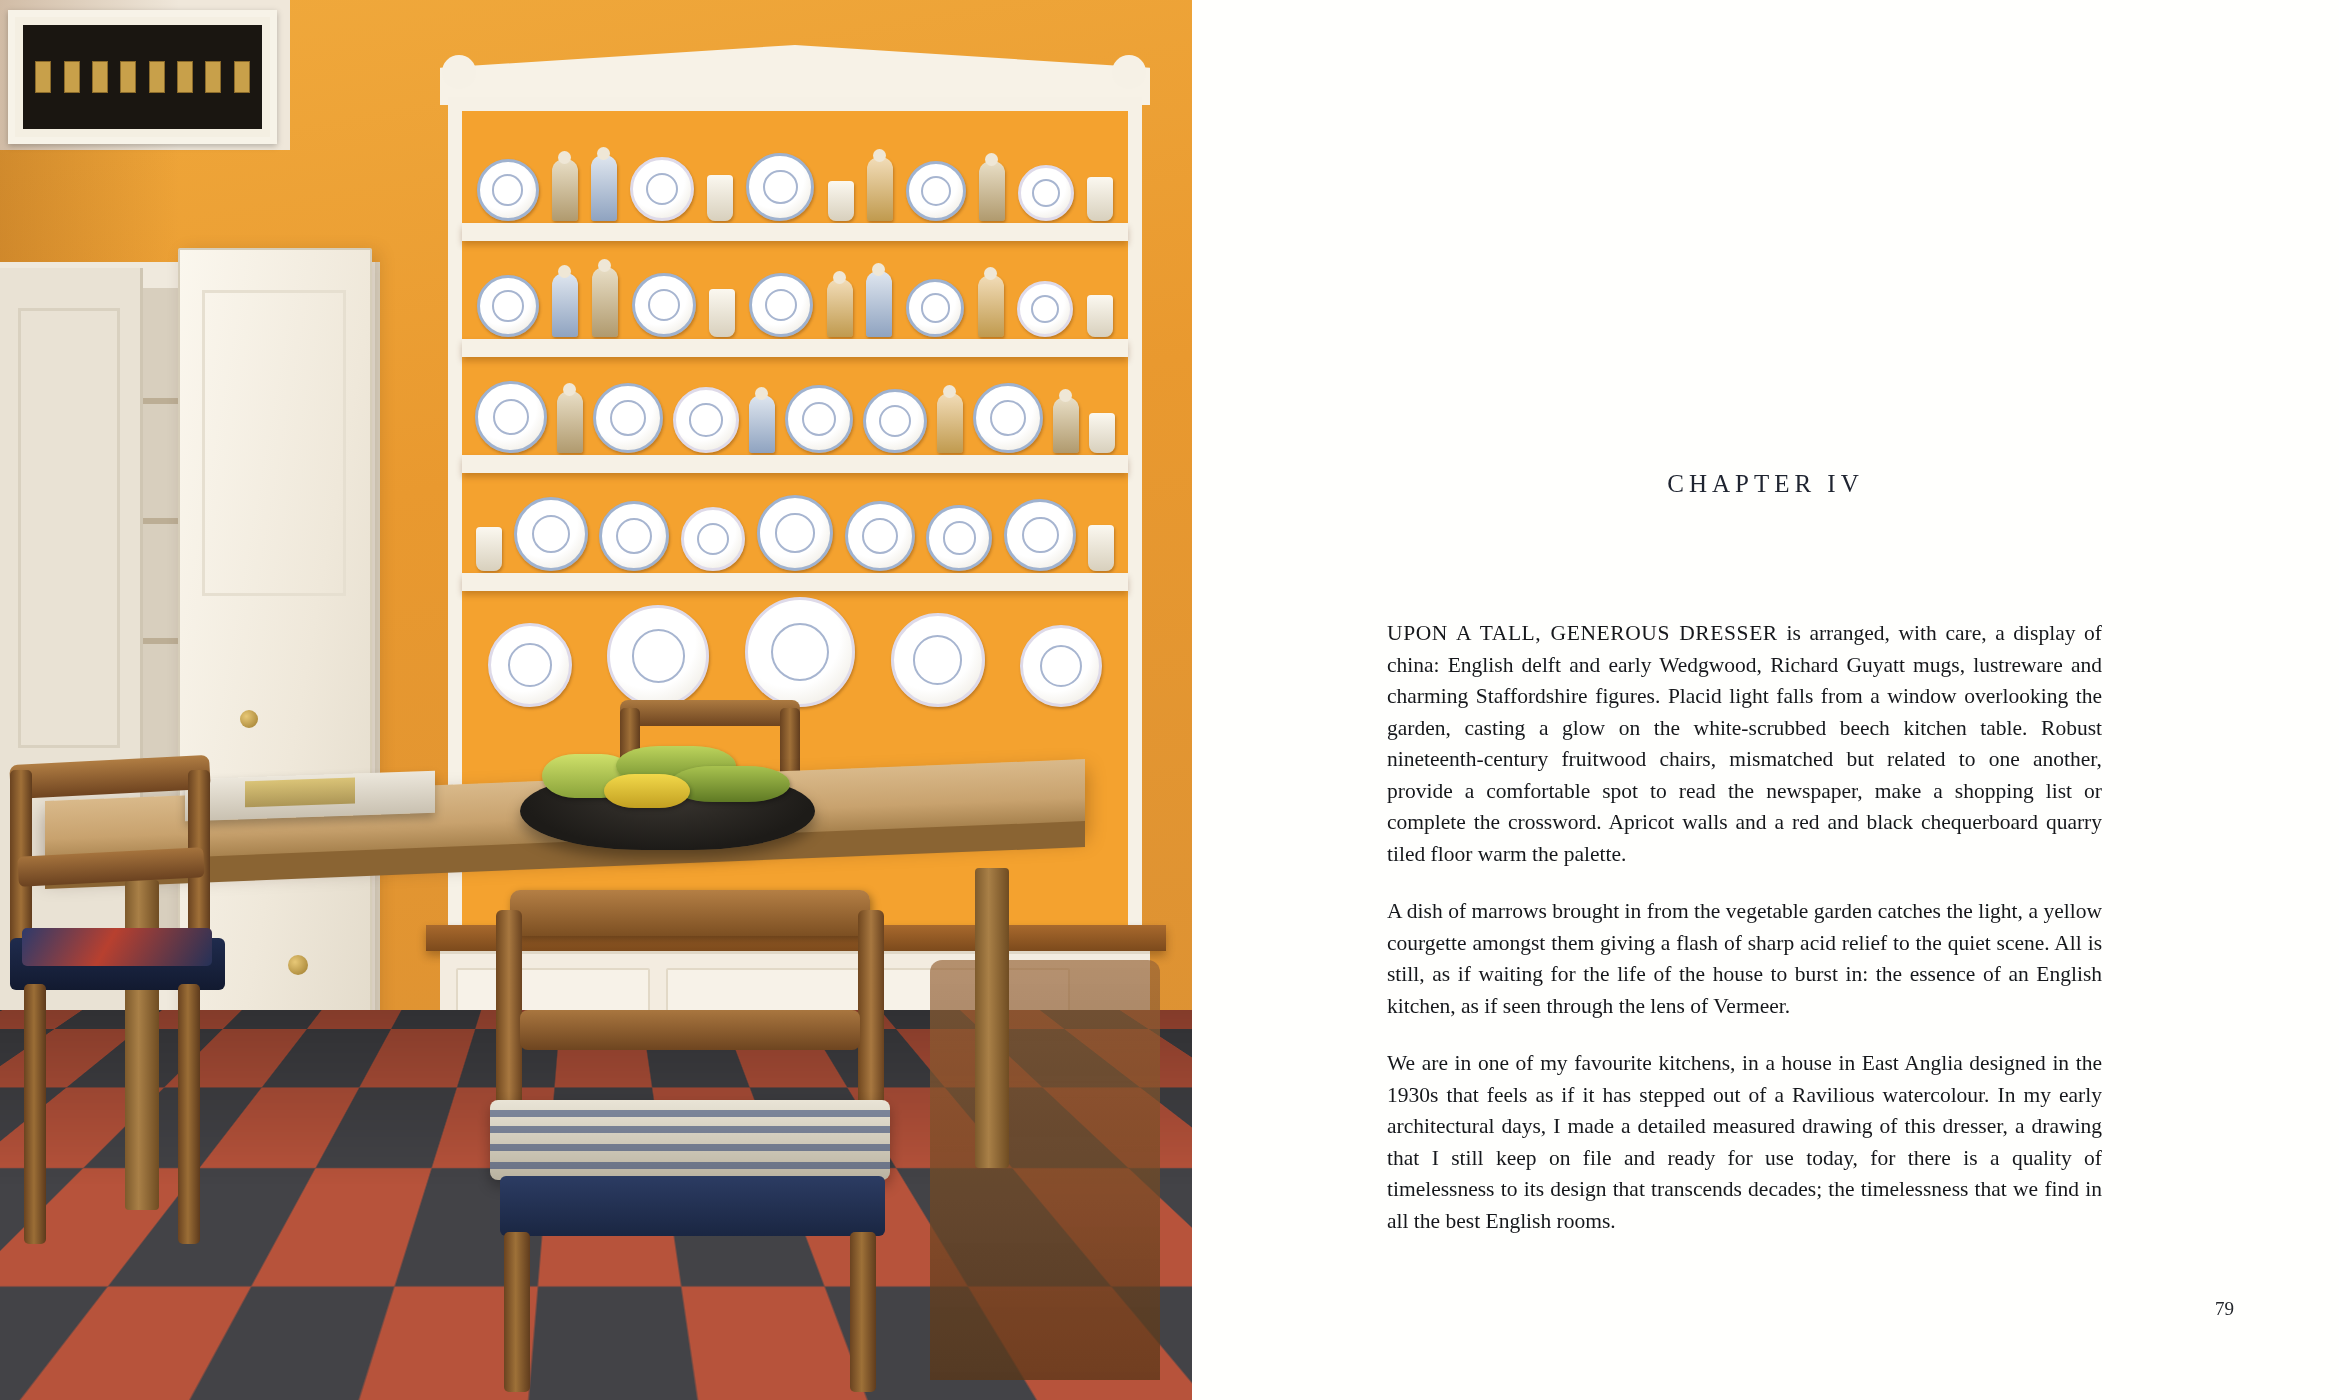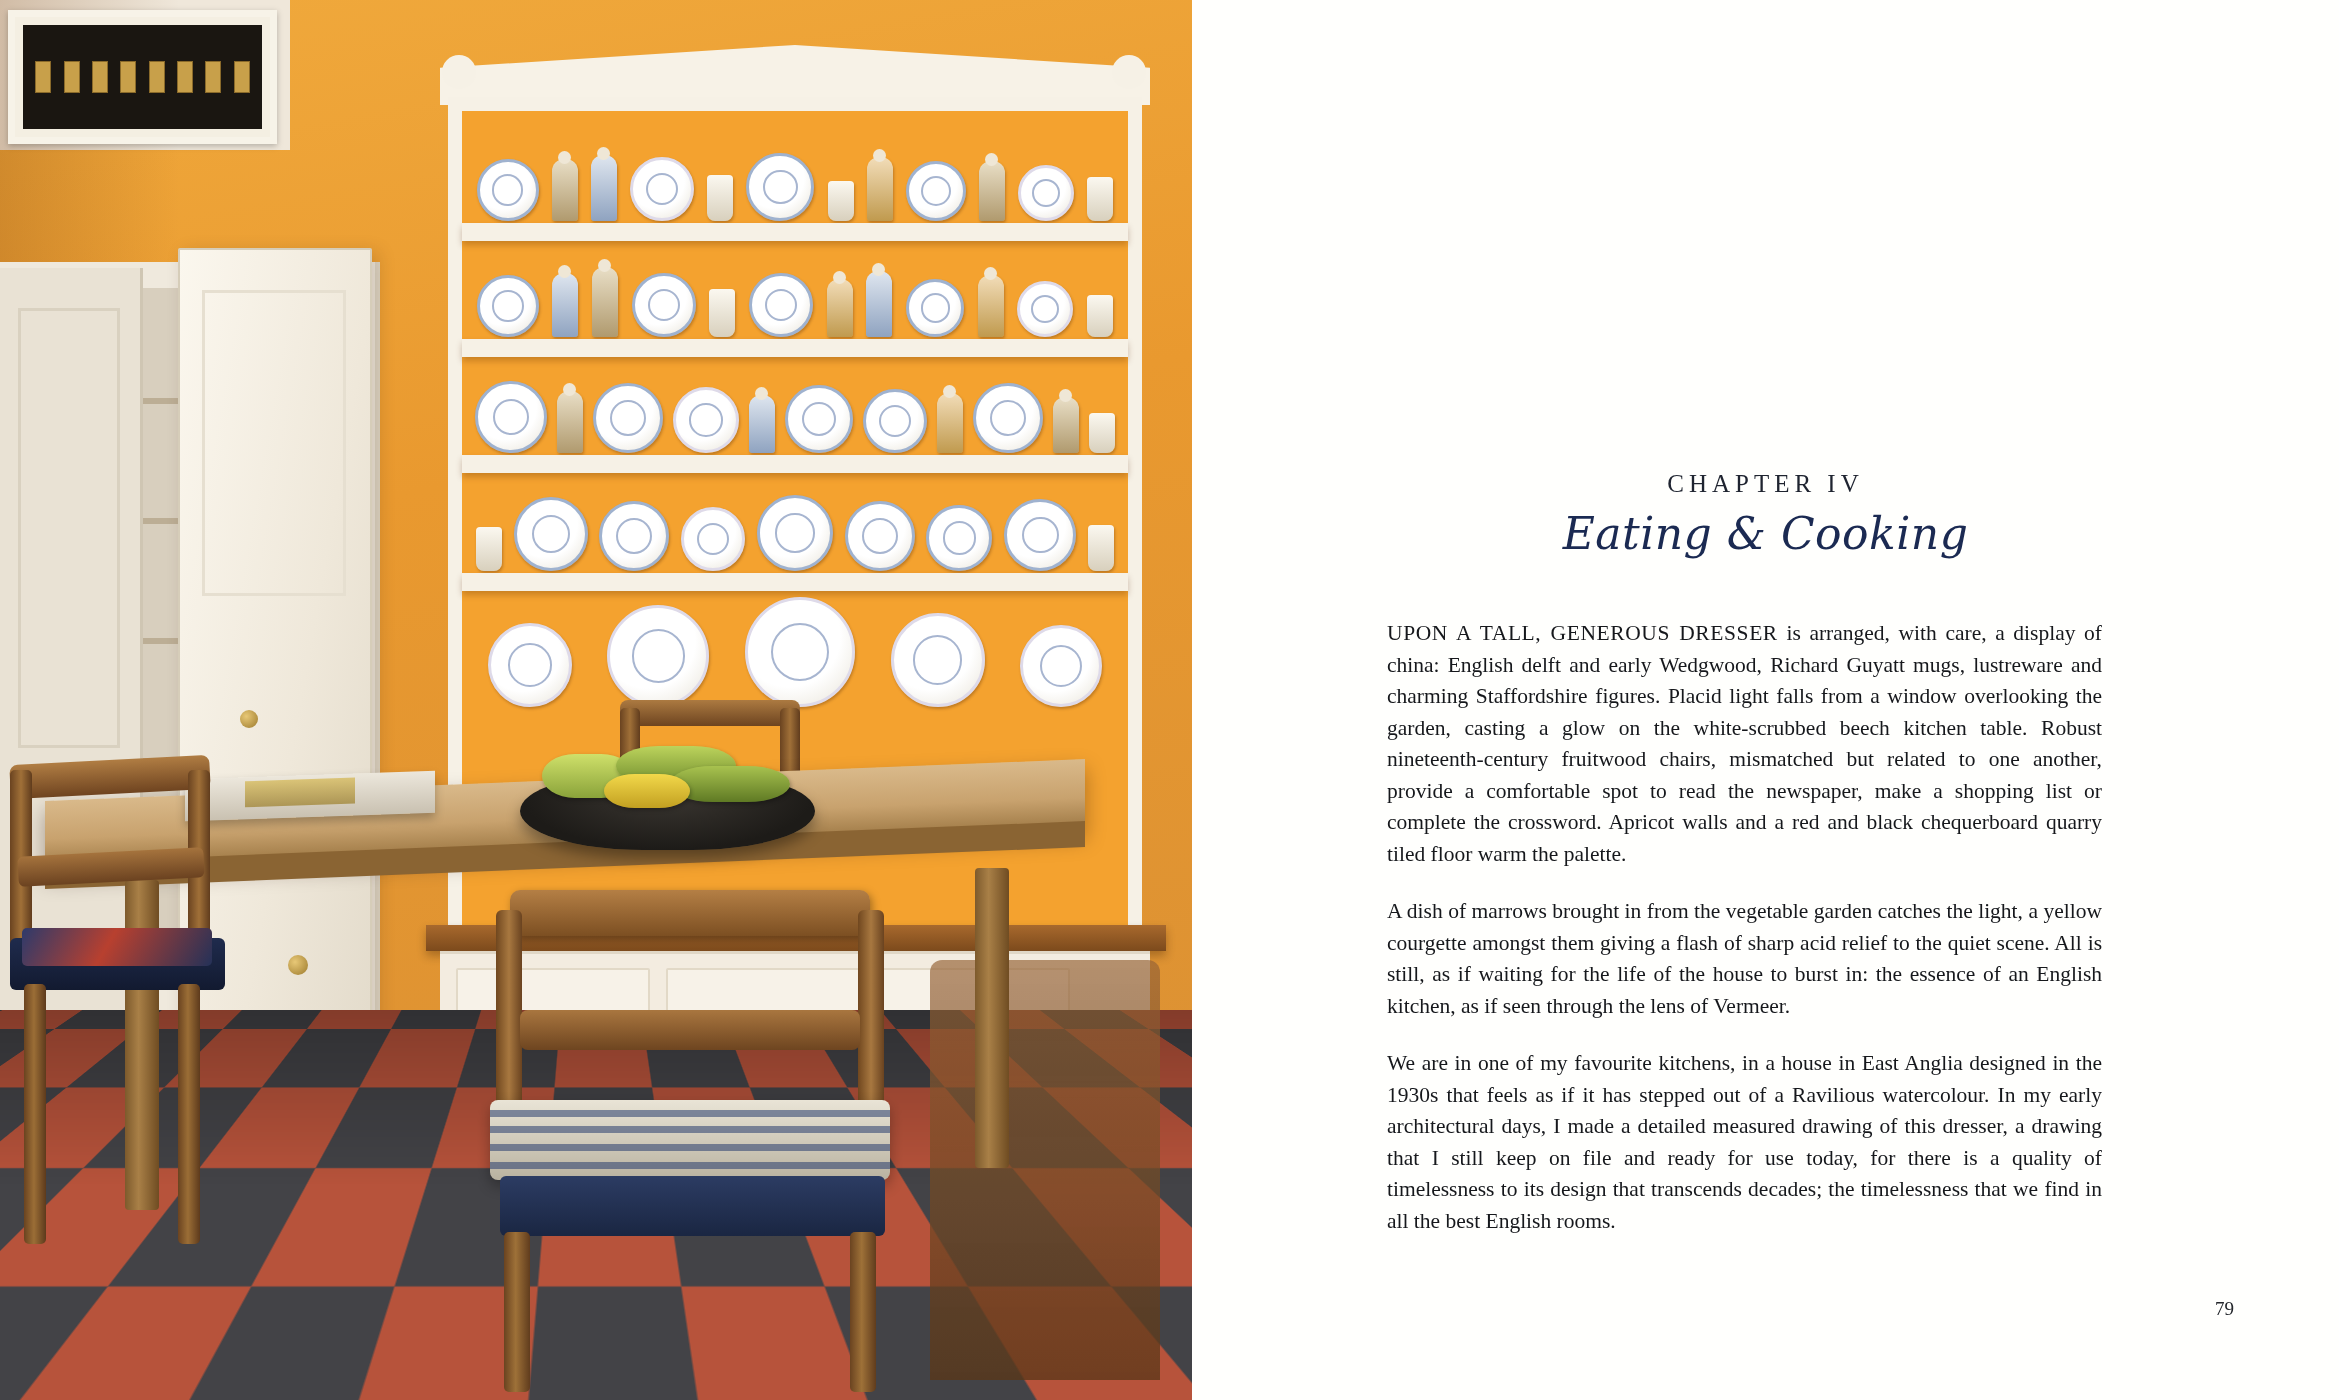--- a/index.html
+++ b/index.html
@@ -627,21 +627,20 @@
         <div class="leg" style="left:168px"></div>
       </div>
 
     </div>
   </div>
 
   <div class="text-page">
 
     <div class="chapter-label">CHAPTER IV</div>
 
-    <div class="chapter-title">Eating &amp; Cooking</div>
 
     <div class="body-text">
       <p><span class="smallcaps">UPON A TALL, GENEROUS DRESSER</span><span> is arranged, with care, a display of china: English delft and early Wedgwood, Richard Guyatt mugs, lustreware and charming Staffordshire figures. Placid light falls from a window overlooking the garden, casting a glow on the white-scrubbed beech kitchen table. Robust nineteenth-century fruitwood chairs, mismatched but related to one another, provide a comfortable spot to read the newspaper, make a shopping list or complete the crossword. Apricot walls and a red and black chequerboard quarry tiled floor warm the palette.</span></p>
 
       <p>A dish of marrows brought in from the vegetable garden catches the light, a yellow courgette amongst them giving a flash of sharp acid relief to the quiet scene. All is still, as if waiting for the life of the house to burst in: the essence of an English kitchen, as if seen through the lens of Vermeer.</p>
 
       <p>We are in one of my favourite kitchens, in a house in East Anglia designed in the 1930s that feels as if it has stepped out of a Ravilious watercolour. In my early architectural days, I made a detailed measured drawing of this dresser, a drawing that I still keep on file and ready for use today, for there is a quality of timelessness to its design that transcends decades; the timelessness that we find in all the best English rooms.</p>
     </div>
 
     <div class="folio">79</div>

